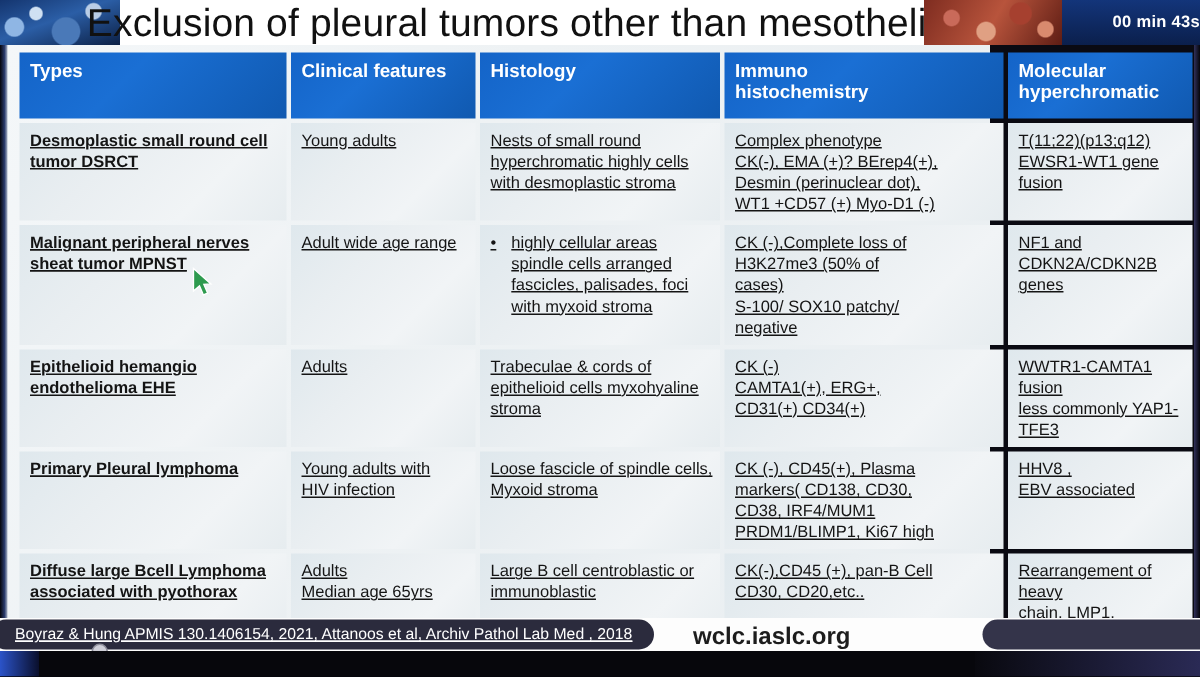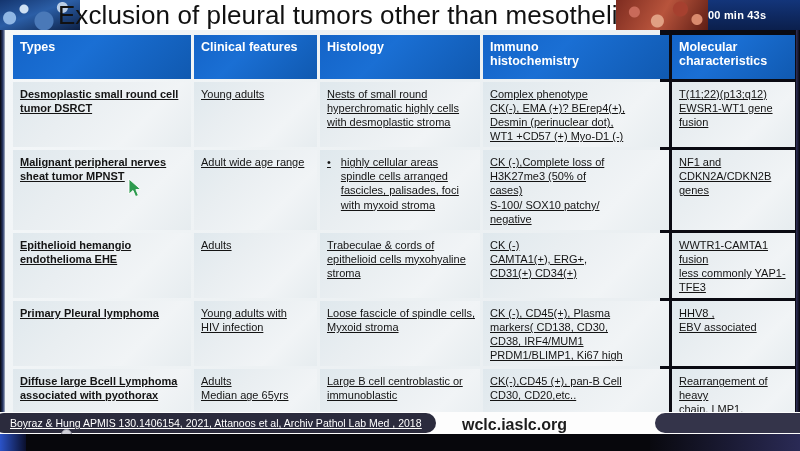--- a/index.html
+++ b/index.html
@@ -19,21 +19,21 @@
         linear-gradient(160deg,#14356f,#2b5ea6 45%,#0c2045);}
   .banner-right{position:absolute;right:92px;top:0;width:92px;height:30px;
       background:
         radial-gradient(circle at 20% 40%,#c96a5a 0 5px,transparent 6px),
         radial-gradient(circle at 45% 70%,#e0a083 0 6px,transparent 7px),
         radial-gradient(circle at 70% 30%,#a6402f 0 7px,transparent 8px),
         radial-gradient(circle at 88% 65%,#d98a6e 0 5px,transparent 6px),
         linear-gradient(120deg,#7e2c20,#b8543c 50%,#5e1d14);}
   .timer-box{position:absolute;right:0;top:0;width:92px;height:30px;
       background:linear-gradient(180deg,#13357a,#0b1f4c);
-      display:flex;align-items:center;justify-content:flex-start;}
+      display:flex;align-items:center;justify-content:flex-end;}
   .timer-box span{color:#fff;font-size:11px;font-weight:bold;letter-spacing:.2px;}
 
   .title-plate{position:absolute;left:80px;top:0;right:184px;height:30px;
       background:#ffffff;display:flex;align-items:center;justify-content:center;}
   .title-plate span{color:#111;font-size:26px;font-weight:400;letter-spacing:.1px;
       font-family:"Liberation Sans",sans-serif;white-space:nowrap;}
 
   
   .slide{position:absolute;left:4px;top:30px;width:656px;height:382px;
          background:linear-gradient(120deg,#f4f7f9 0%,#eef2f4 40%,#e9eef1 100%);}
@@ -108,21 +108,21 @@
           <col class="c3">
           <col class="c4">
           <col class="c5">
       </colgroup>
       <thead>
         <tr>
           <th>Types</th>
           <th>Clinical features</th>
           <th>Histology</th>
           <th><span id="h4a">Immuno</span><br><span id="h4b">histochemistry</span></th>
-          <th><span id="h5a">Molecular</span><br><span id="h5b">characteristics</span></th>
+          <th><span id="h5a">Molecular</span><br><span id="h5b">hyperchromatic</span></th>
         </tr>
       </thead>
       <tbody id="tbody">
           <tr>
             <td class="bold-cell"><span>Desmoplastic small round cell</span><br><span>tumor DSRCT</span></td>
             <td>Young adults</td>
             <td>Nests of small round hyperchromatic highly cells with desmoplastic stroma</td>
             <td>Complex phenotype<br>CK(-), EMA (+)? BErep4(+),<br>Desmin (perinuclear dot),<br>WT1 +CD57 (+) Myo-D1 (-)</td>
             <td>T(11;22)(p13;q12)<br>EWSR1-WT1 gene fusion</td>
           </tr>

